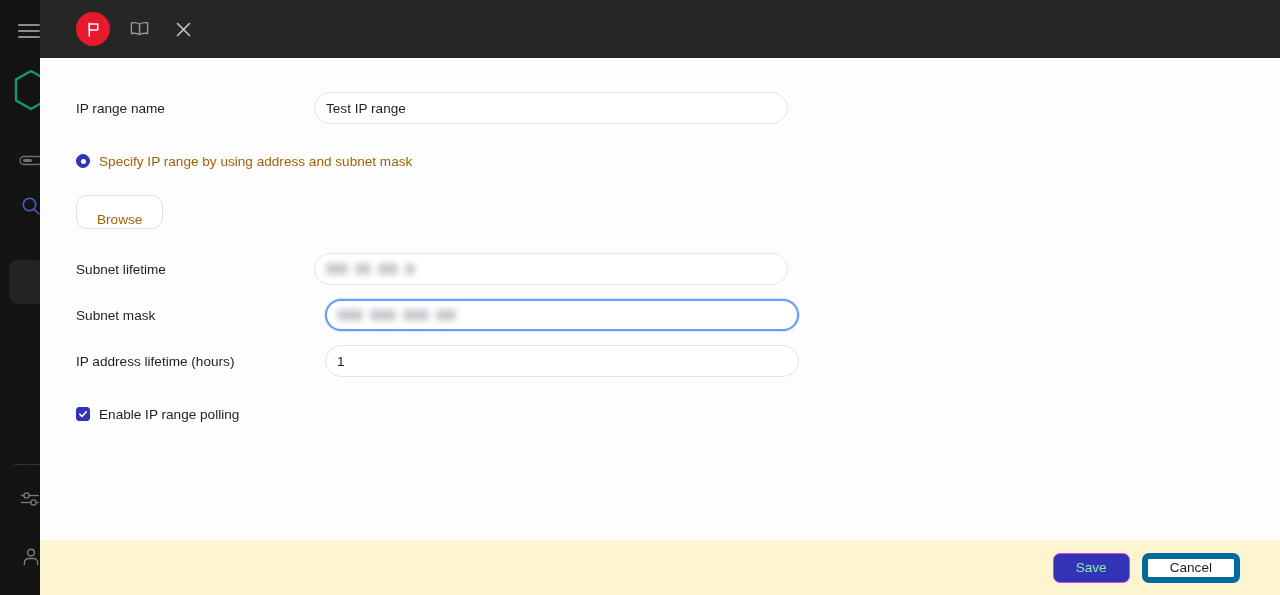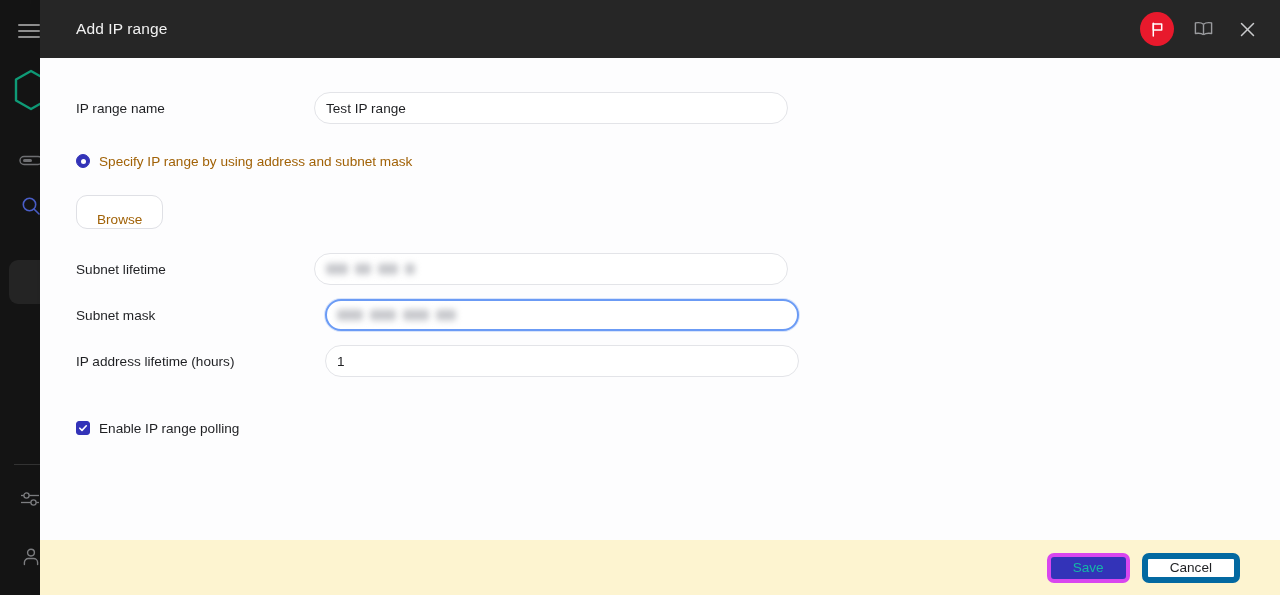--- a/index.html
+++ b/index.html
@@ -144,21 +144,21 @@
     flex: 0 0 55px; height: 55px;
     background: #fdf4d0;
     display: flex; align-items: center; justify-content: flex-end;
     gap: 12px; padding-right: 40px;
   }
   .btn {
     height: 30px; padding: 0 22px; border-radius: 7px;
     font-family: "Liberation Sans", sans-serif;
     font-size: 13.6px; cursor: pointer;
   }
-  .btn-save { background: #3333b8; border: 4px solid #d946ef; color: #14b8a6; }
+  .btn-save { background: #3333b8; border: 1px solid #d946ef; color: #86efac; }
   .btn-cancel { background: #fff; border: 6px solid #0369a1; color: #1f2023; }
 </style>
 </head>
 <body>
 
 <div id="app-root">
 
   <div class="bg-col" style="left:170px"></div>
   <div class="bg-col" style="left:300px"></div>
   <div class="bg-col" style="left:430px"></div>
@@ -211,21 +211,20 @@
         <circle cx="11" cy="6.6" r="3.4" fill="none" stroke="#7d7e81" stroke-width="1.4"></circle>
         <path d="M4.4 18.6 v-2.1 a4 4 0 0 1 4-4 h5.2 a4 4 0 0 1 4 4 v2.1" fill="none" stroke="#7d7e81" stroke-width="1.4" stroke-linecap="round"></path>
       </svg>
     </div>
   </div>
 </div>
 
 <div id="dialog">
 
   <div id="dialog-header">
-    <div id="dialog-title">Add IP range</div>
 
     <div class="hdr-actions">
       <button class="flag-btn">
         <svg width="17" height="17" viewBox="0 0 17 17">
           <path d="M4.3 2.2 v12.8" stroke="#fff" stroke-width="1.5" stroke-linecap="round"></path>
           <path d="M4.3 3 h8.4 v6.1 h-8.4 z" fill="none" stroke="#fff" stroke-width="1.5" stroke-linejoin="round"></path>
         </svg>
       </button>
 
       <button class="hdr-icon-btn">
@@ -292,21 +291,21 @@
       </div>
     </div>
 
     
     <div class="form-row" style="margin-top:14px">
       <div class="field-label">IP address lifetime (hours)</div>
       <input class="text-input" type="text" value="1" style="">
     </div>
 
     
-    <div class="check-row" style="margin-top:40px">
+    <div class="check-row" style="margin-top:26px">
       <span class="checkbox">
         <svg width="10" height="10" viewBox="0 0 10 10">
           <path d="M1.8 5.2 L4 7.4 L8.3 2.8" fill="none" stroke="#fff" stroke-width="1.6" stroke-linecap="round" stroke-linejoin="round"></path>
         </svg>
       </span>
       <span class="check-label">Enable IP range polling</span>
     </div>
 
   </div>
 

